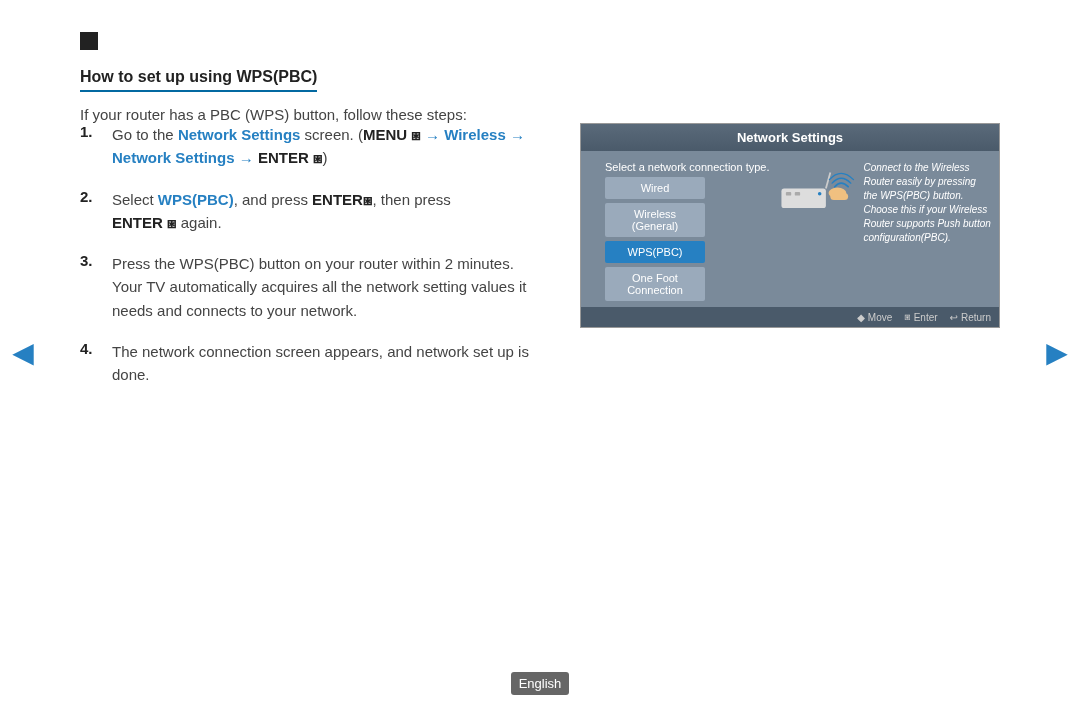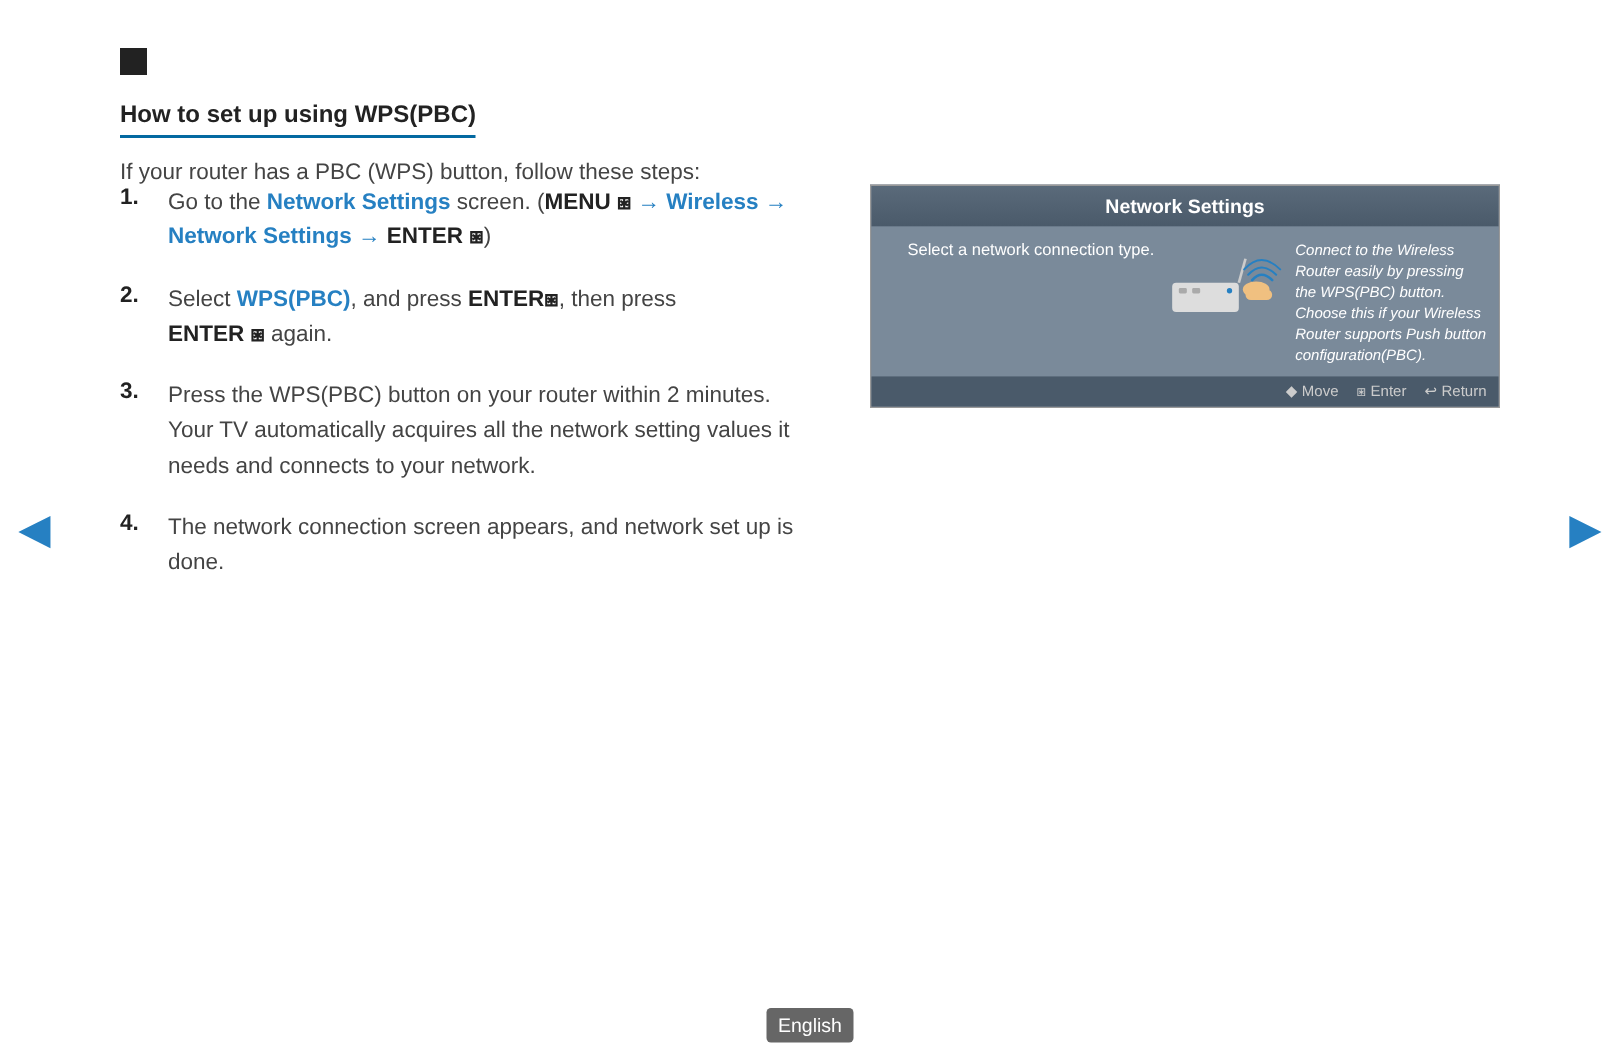--- a/index.html
+++ b/index.html
@@ -295,20 +295,26 @@
         </div>
       </div>
 
     </div>
 
     <div class="network-screen">
       <div class="ns-titlebar">Network Settings</div>
       <div class="ns-body">
         <div class="ns-left-col">
           <div class="ns-select-text">Select a network connection type.</div>
+          <div class="ns-buttons">
+            <button class="ns-btn">Wired</button>
+            <button class="ns-btn">Wireless<br>(General)</button>
+            <button class="ns-btn active">WPS(PBC)</button>
+            <button class="ns-btn">One Foot<br>Connection</button>
+          </div>
         </div>
         <div class="ns-right">
 
           <div class="ns-router-img">
             <svg class="router-icon" viewBox="0 0 90 60">
 
               <rect x="5" y="30" width="50" height="22" rx="3" fill="#ddd"></rect>
               <rect x="10" y="34" width="6" height="4" rx="1" fill="#aaa"></rect>
               <rect x="20" y="34" width="6" height="4" rx="1" fill="#aaa"></rect>
               <circle cx="48" cy="36" r="2" fill="#2680c2"></circle>

